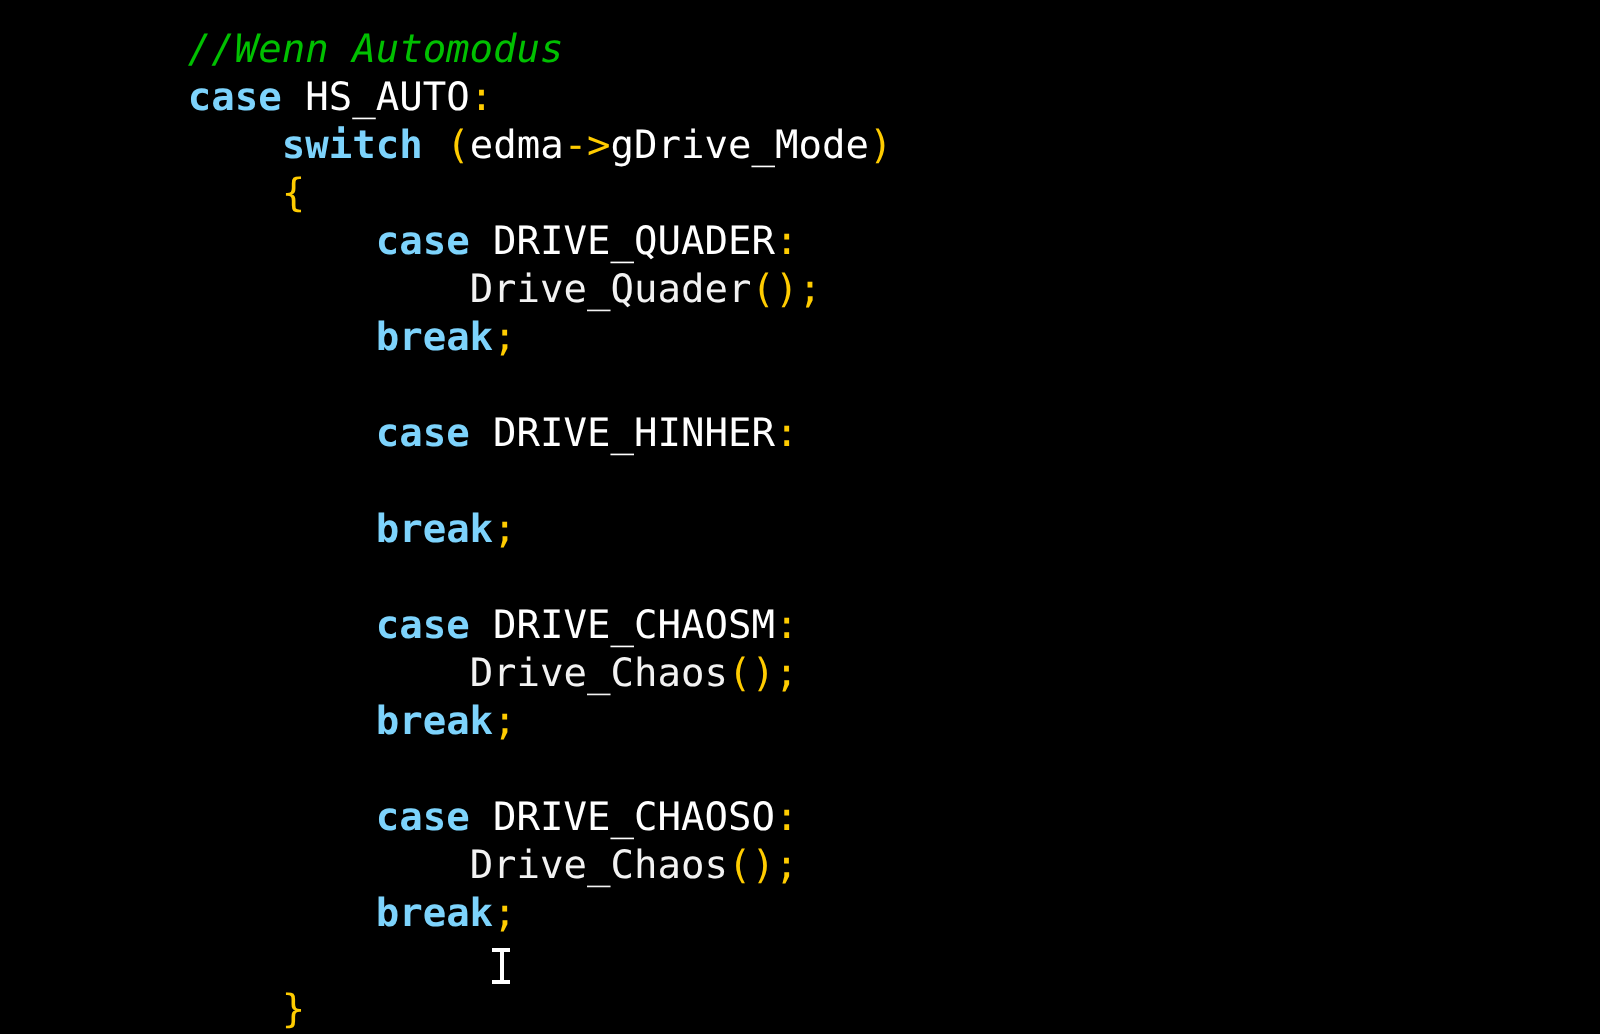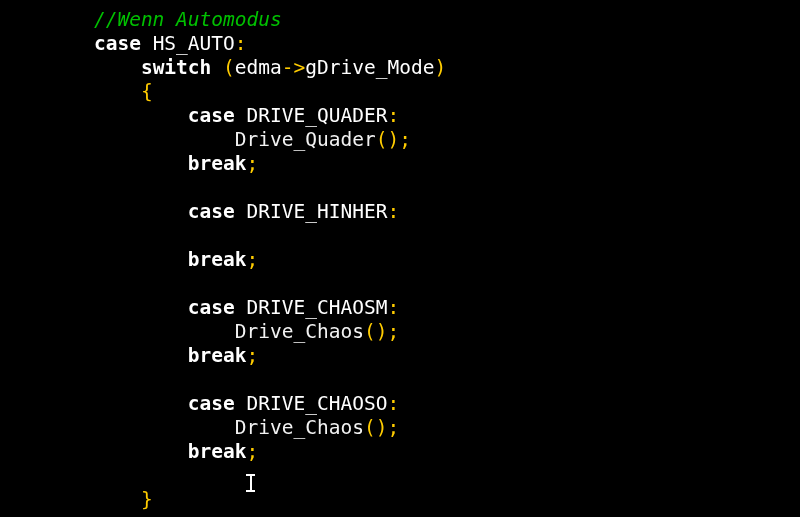--- a/index.html
+++ b/index.html
@@ -18,36 +18,36 @@
     position: relative;
     width: 800px;
     height: 517px;
     background: #000000;
     cursor: text;
   }
   .code-area {
     position: absolute;
     left: 0;
     top: 0;
-    padding: 8px 0 0 0;
+    padding: 13px 0 0 0;
     margin: 0;
     width: 800px;
   }
   .code-line {
     display: block;
     height: 24px;
     line-height: 24px;
     font-size: 19.5px;
     letter-spacing: 0px;
     white-space: pre;
     color: #f4f4f4;
   }
   
   .tok-comment  { color: #00c000; font-style: italic; }
-  .tok-keyword  { color: #ffffff; font-weight: bold; }
+  .tok-keyword  { color: #7dd3fc; font-weight: bold; }
   .tok-ident    { color: #ffffff; }
   .tok-func     { color: #f2f2f2; }
   .tok-punct    { color: #ffcc00; }
   .tok-brace    { color: #ffcc00; }
   .tok-op       { color: #ffcc00; }
 
   
   #mouse-cursor {
     position: absolute;
     left: 246px;

